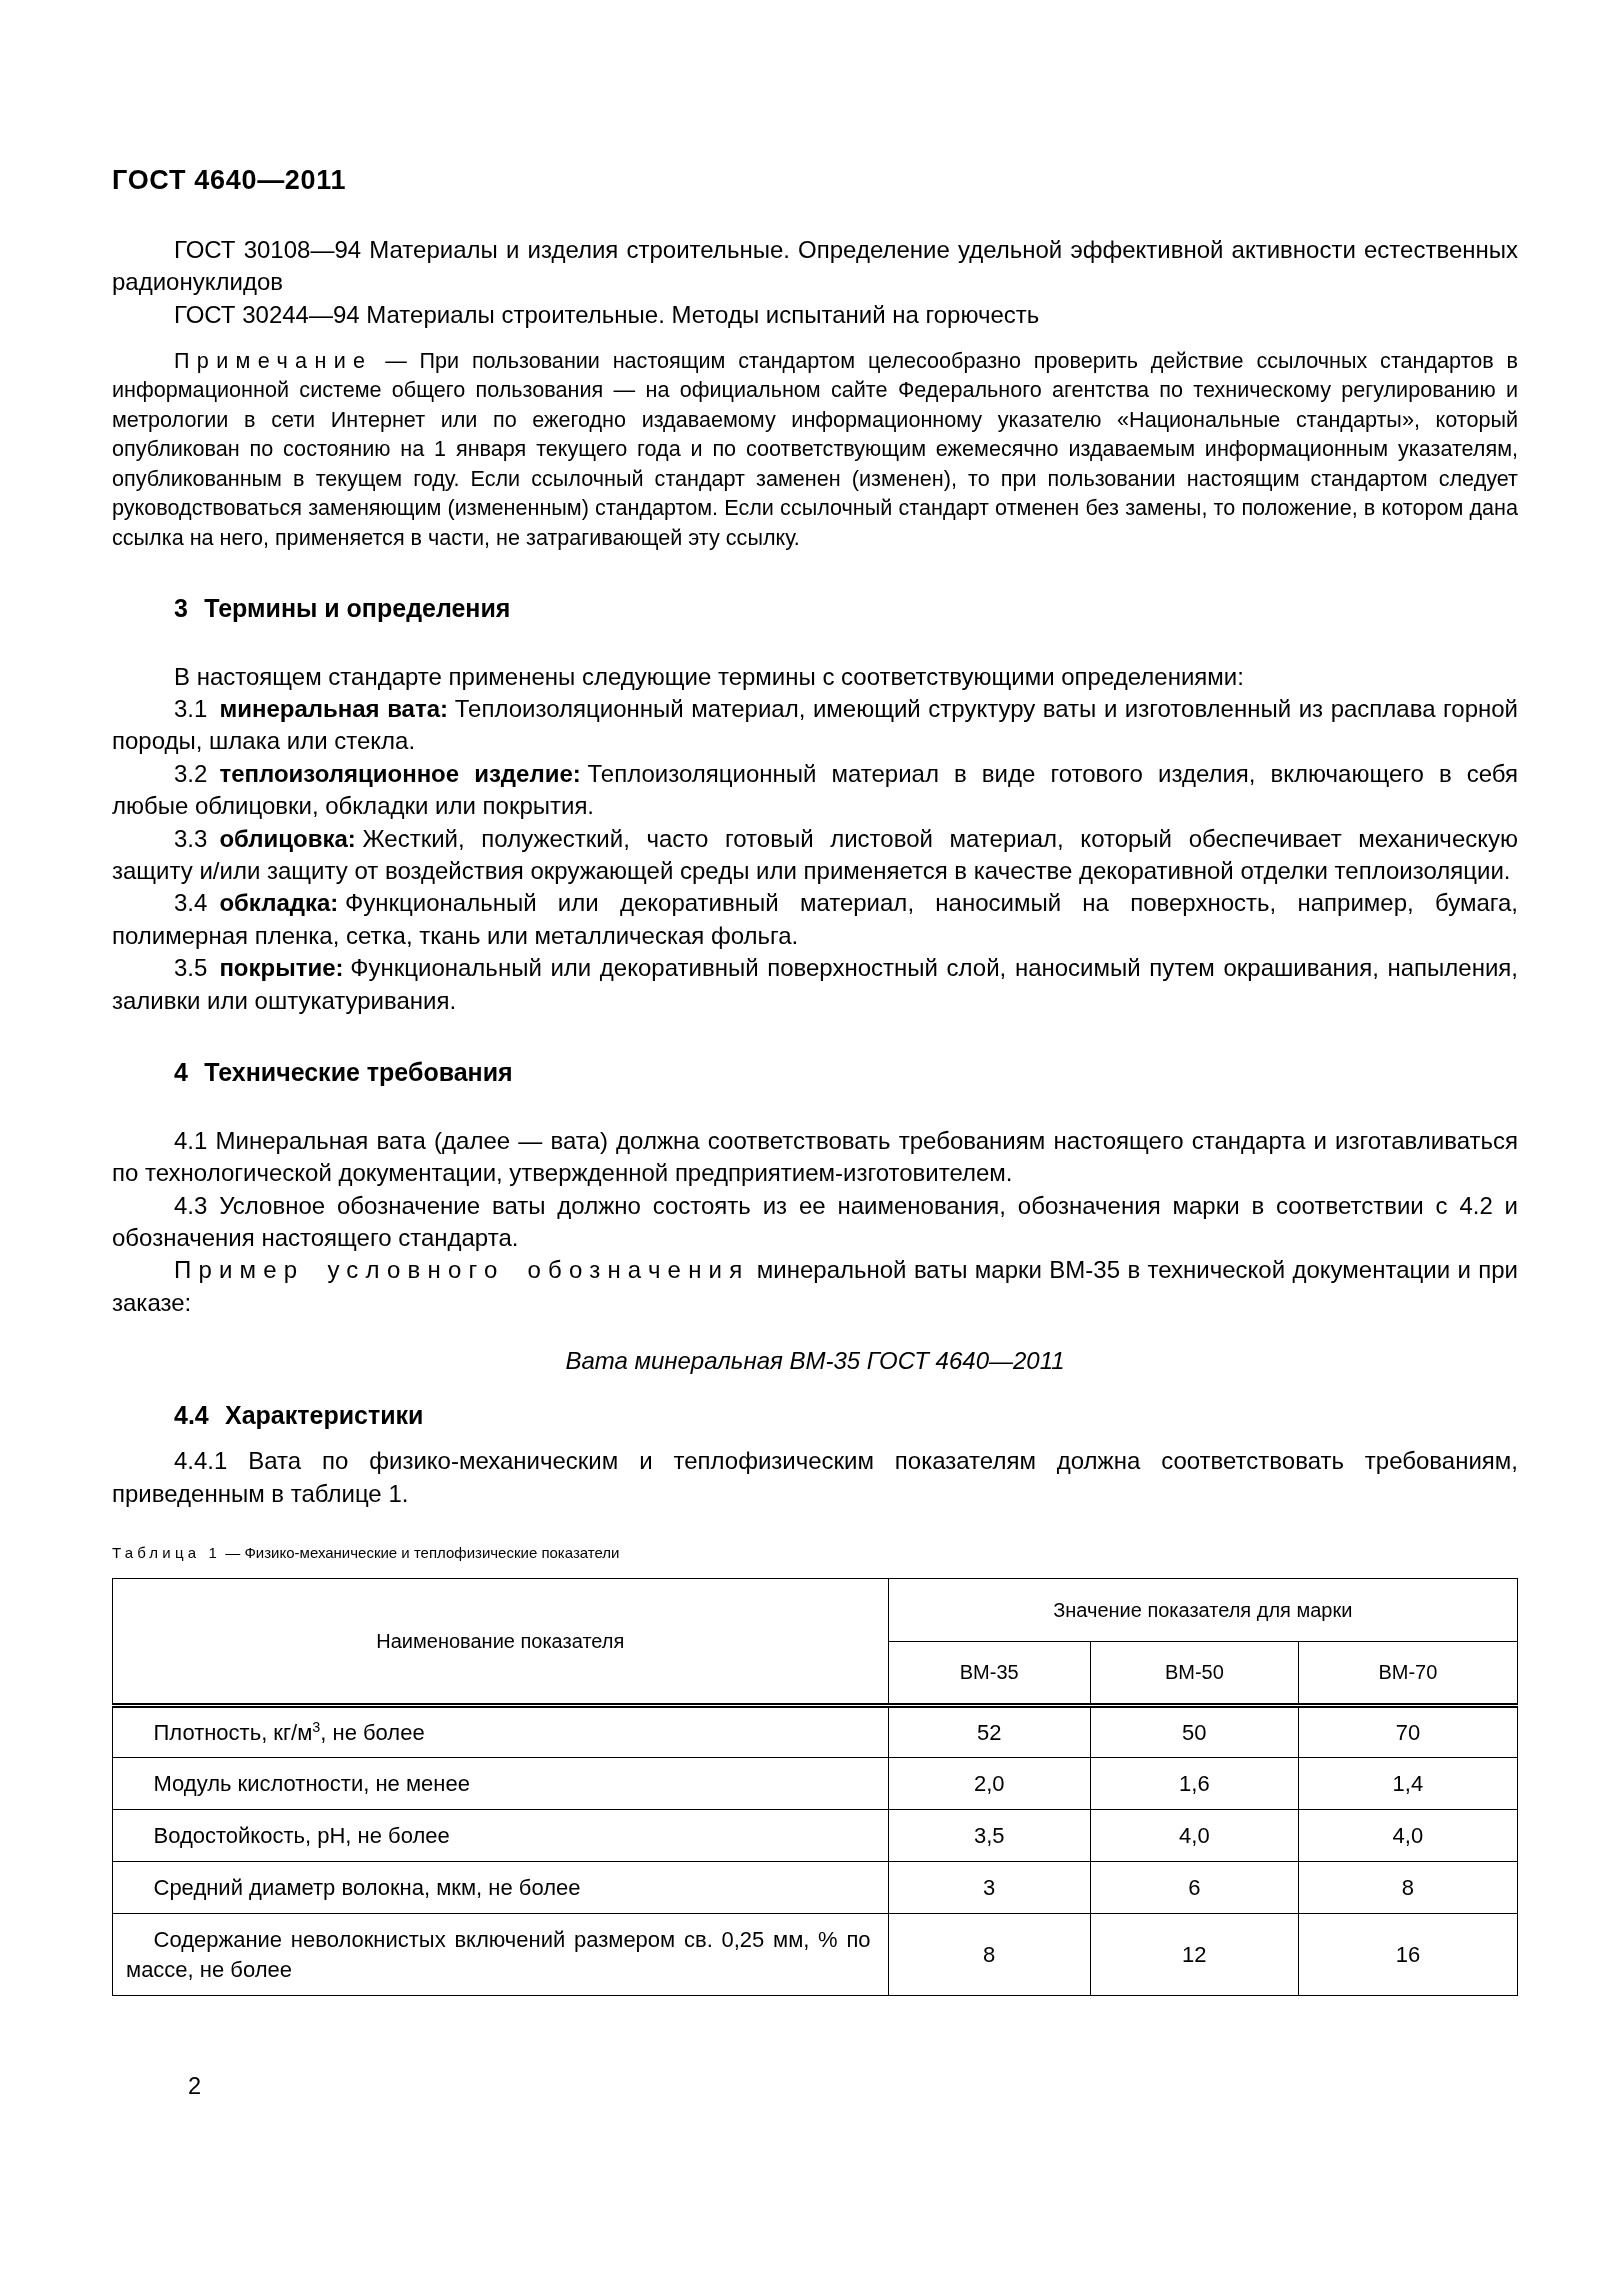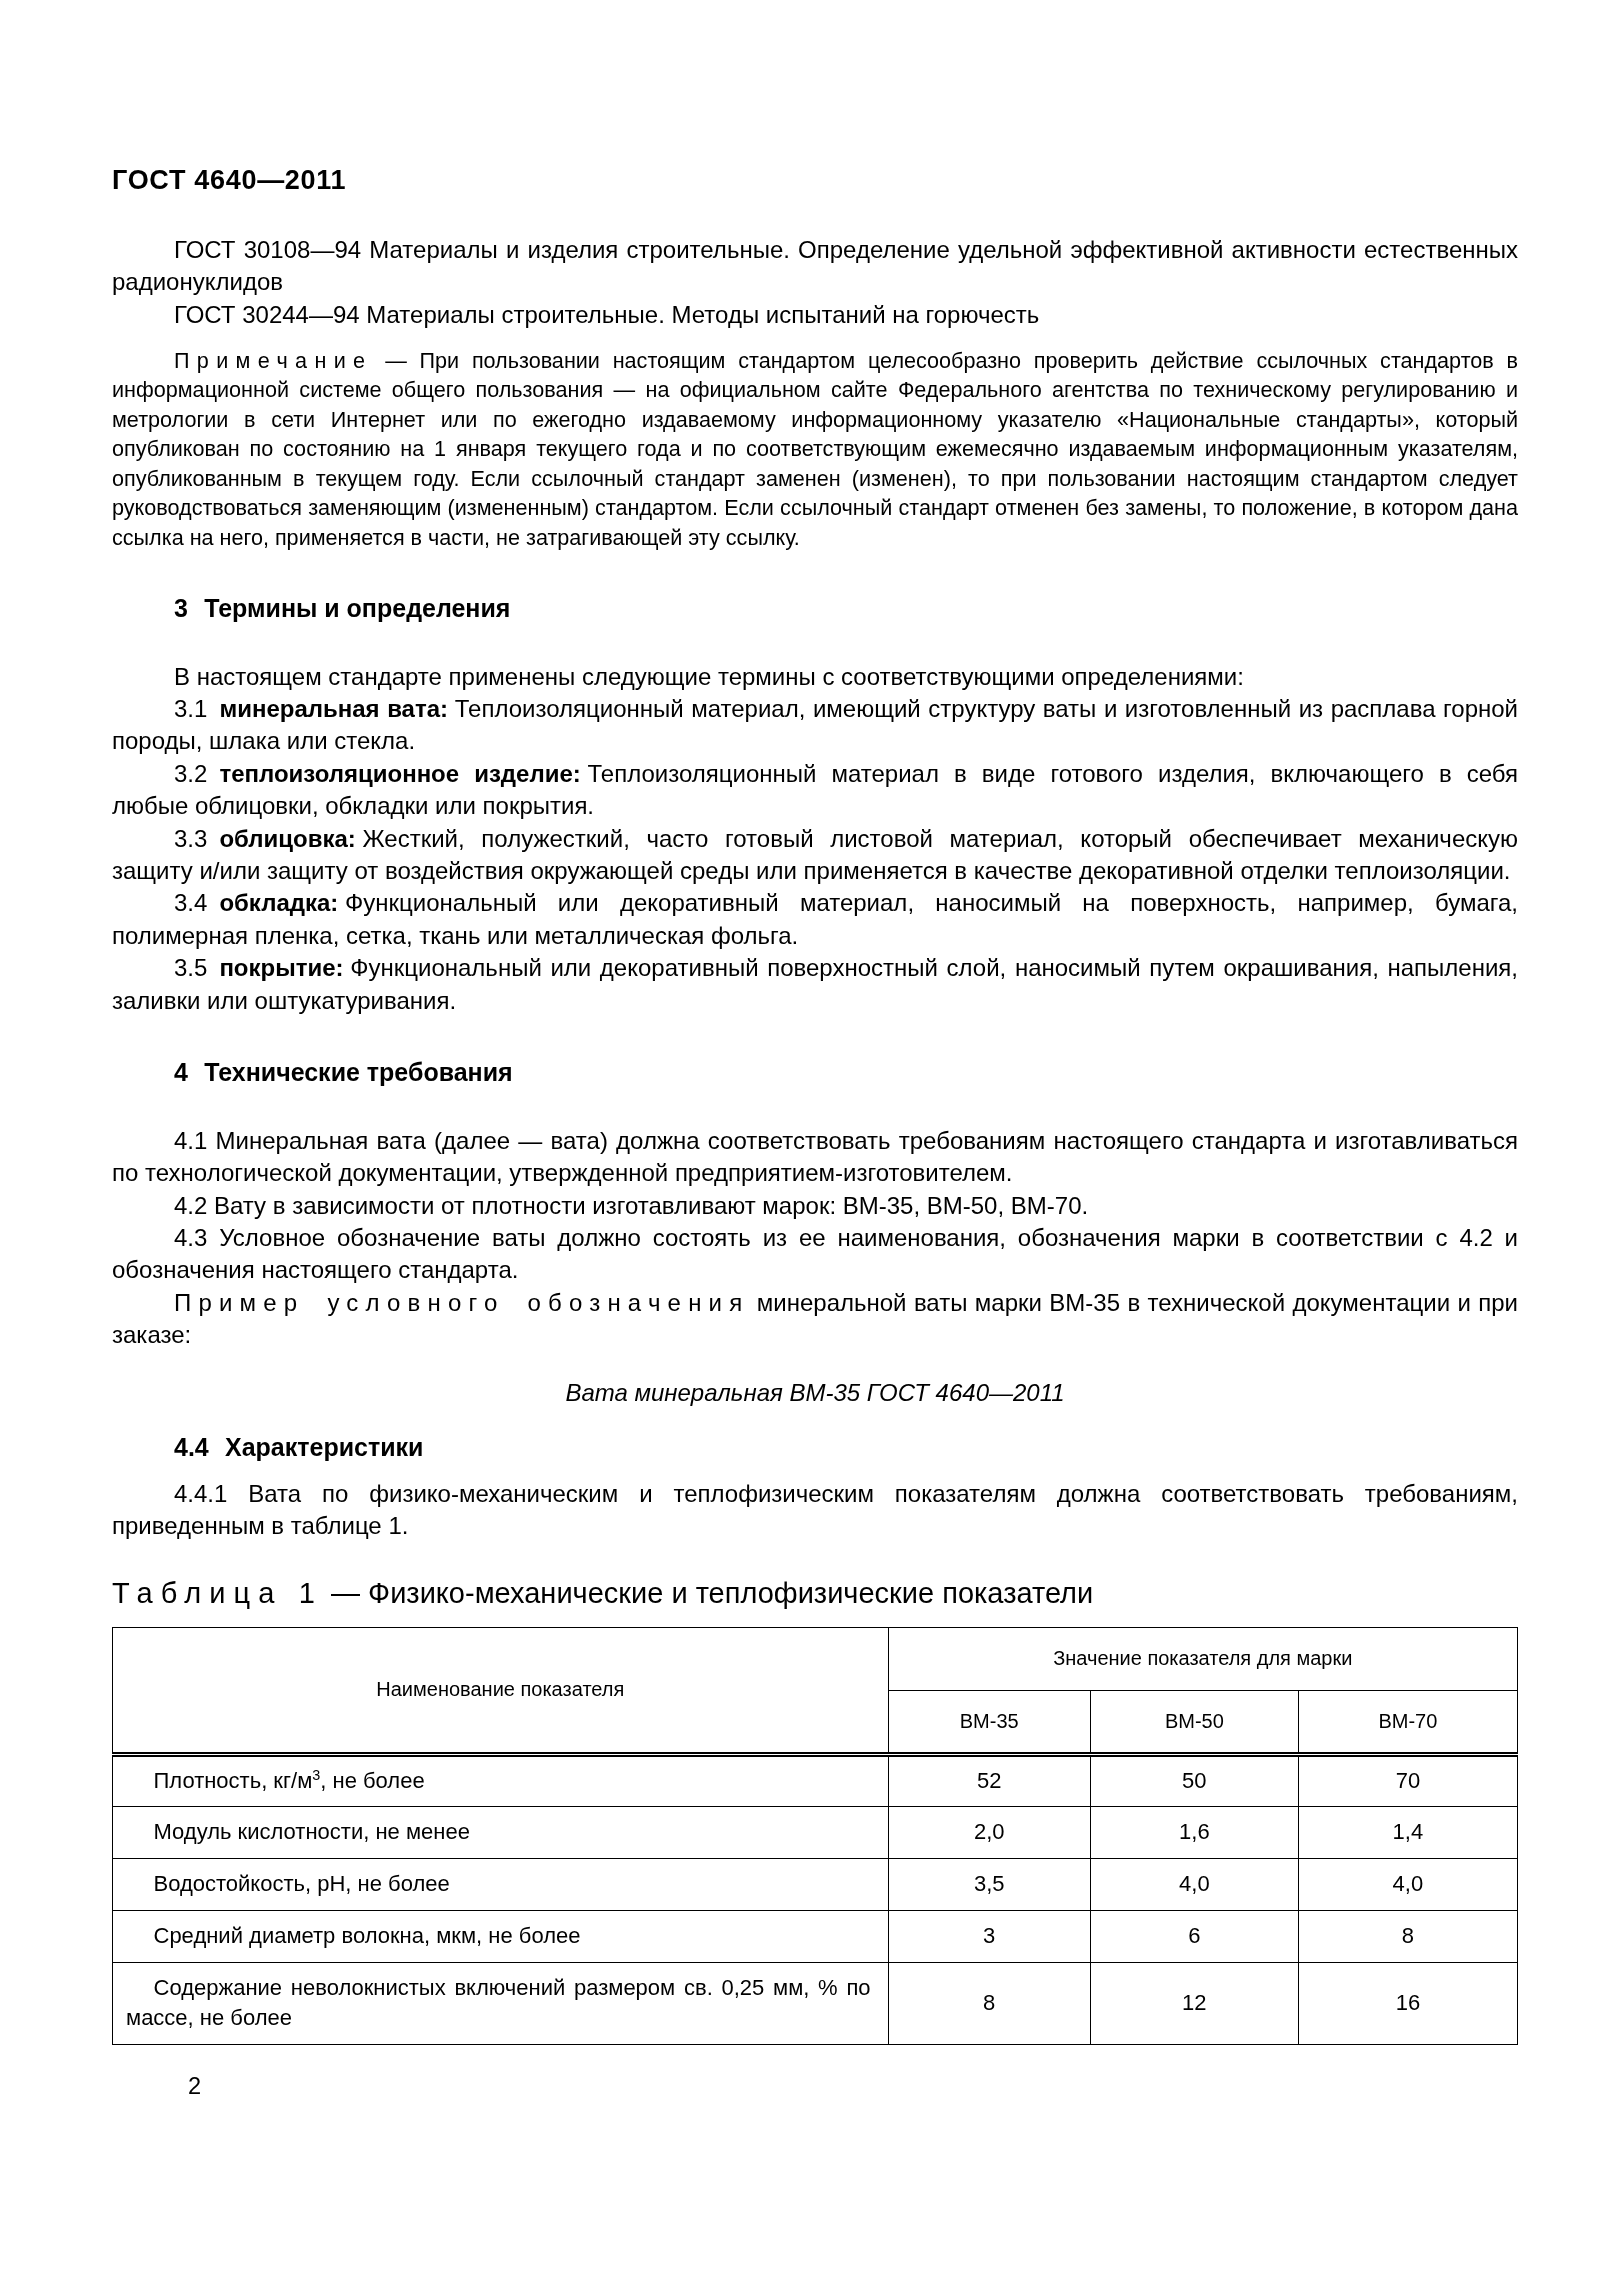--- a/index.html
+++ b/index.html
@@ -56,21 +56,21 @@
     text-align: center;
     text-indent: 0;
     margin: 27.5px 0 26px 0;
   }
   .sub-heading {
     font-size: 25px;
     font-weight: bold;
     margin: 0 0 15.7px 62px;
   }
   .caption {
-    font-size: 29px;
+    font-size: 15px;
     margin: 34px 0 17px 0;
     text-align: left;
     text-indent: 0;
   }
   .caption-label { letter-spacing: 0.28em; }
   table.gost {
     border-collapse: collapse;
     width: 100%;
     table-layout: fixed;
   }
@@ -137,21 +137,20 @@
 
   <p class="body-text"><span class="term-num">3.3</span><b class="term-name">облицовка:</b><span>Жесткий, полужесткий, часто готовый листовой материал, который обеспечивает механическую защиту и/или защиту от воздействия окружающей среды или применяется в качестве декоративной отделки теплоизоляции.</span></p>
 
   <p class="body-text"><span class="term-num">3.4</span><b class="term-name">обкладка:</b><span>Функциональный или декоративный материал, наносимый на поверхность, например, бумага, полимерная пленка, сетка, ткань или металлическая фольга.</span></p>
 
   <p class="body-text"><span class="term-num">3.5</span><b class="term-name">покрытие:</b><span>Функциональный или декоративный поверхностный слой, наносимый путем окрашивания, напыления, заливки или оштукатуривания.</span></p>
 
   <h2 class="sec-heading"><span class="sec-num">4</span><span>Технические требования</span></h2>
 
   <p class="body-text">4.1 Минеральная вата (далее — вата) должна соответствовать требованиям настоящего стандарта и изготавливаться по технологической документации, утвержденной предприятием-изготовителем.</p>
-  <p class="body-text">4.2 Вату в зависимости от плотности изготавливают марок: ВМ-35, ВМ-50, ВМ-70.</p>
   <p class="body-text">4.3 Условное обозначение ваты должно состоять из ее наименования, обозначения марки в соответствии с 4.2 и обозначения настоящего стандарта.</p>
 
   <p class="body-text"><span class="example-label">Пример условного обозначения</span><span> минеральной ваты марки ВМ-35 в технической документации и при заказе:</span></p>
 
   <p class="designation">Вата минеральная ВМ-35 ГОСТ 4640—2011</p>
 
   <h3 class="sub-heading"><span class="sec-num">4.4</span><span>Характеристики</span></h3>
 
   <p class="body-text">4.4.1 Вата по физико-механическим и теплофизическим показателям должна соответствовать требованиям, приведенным в таблице 1.</p>
 

